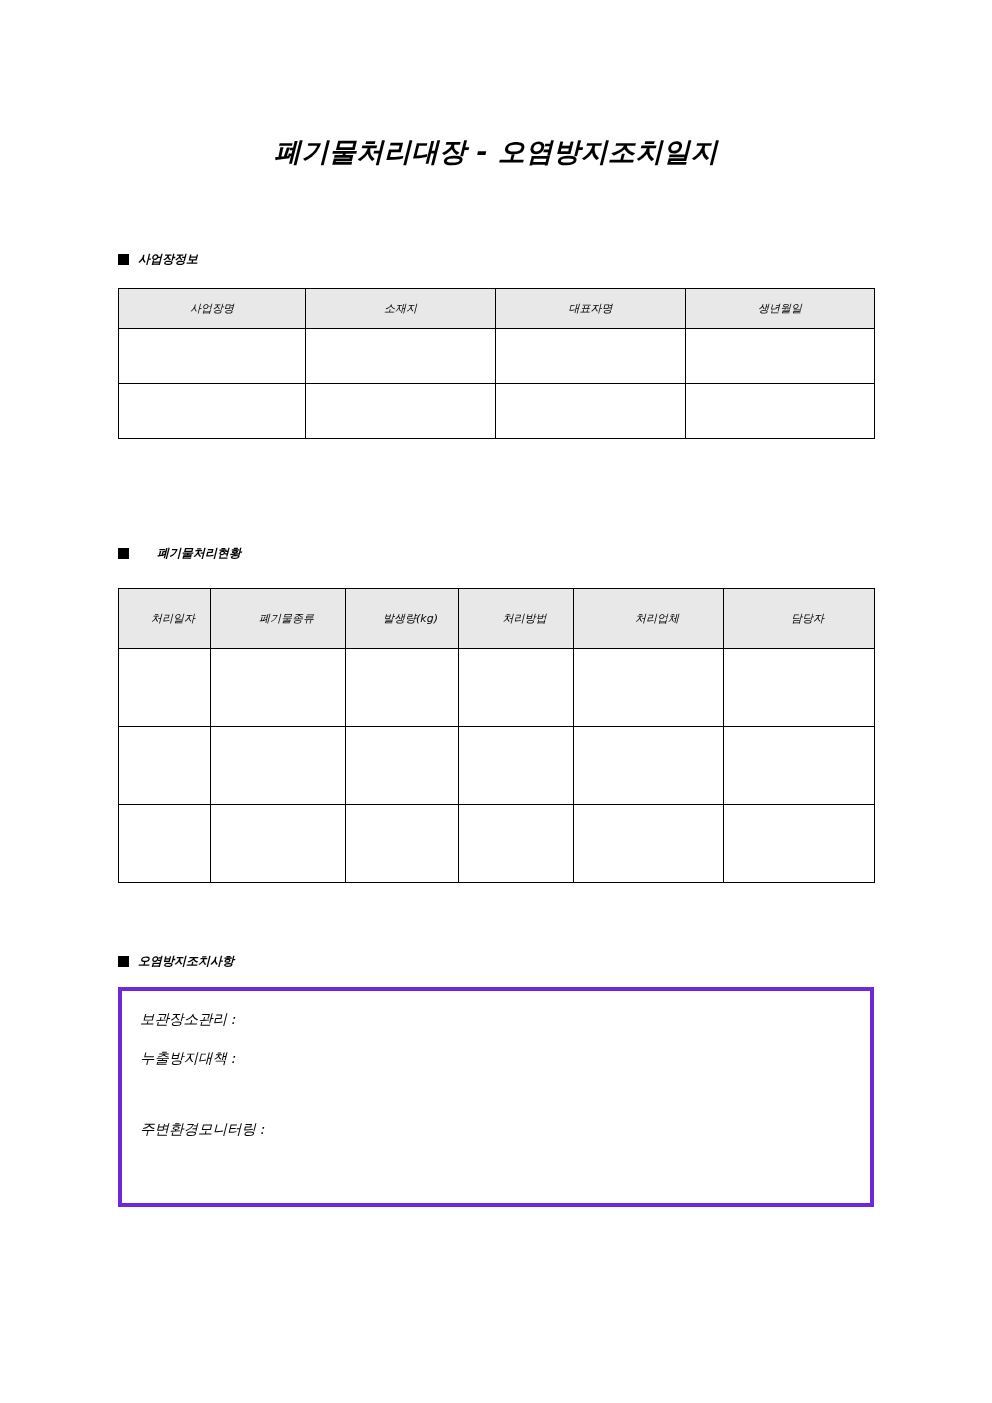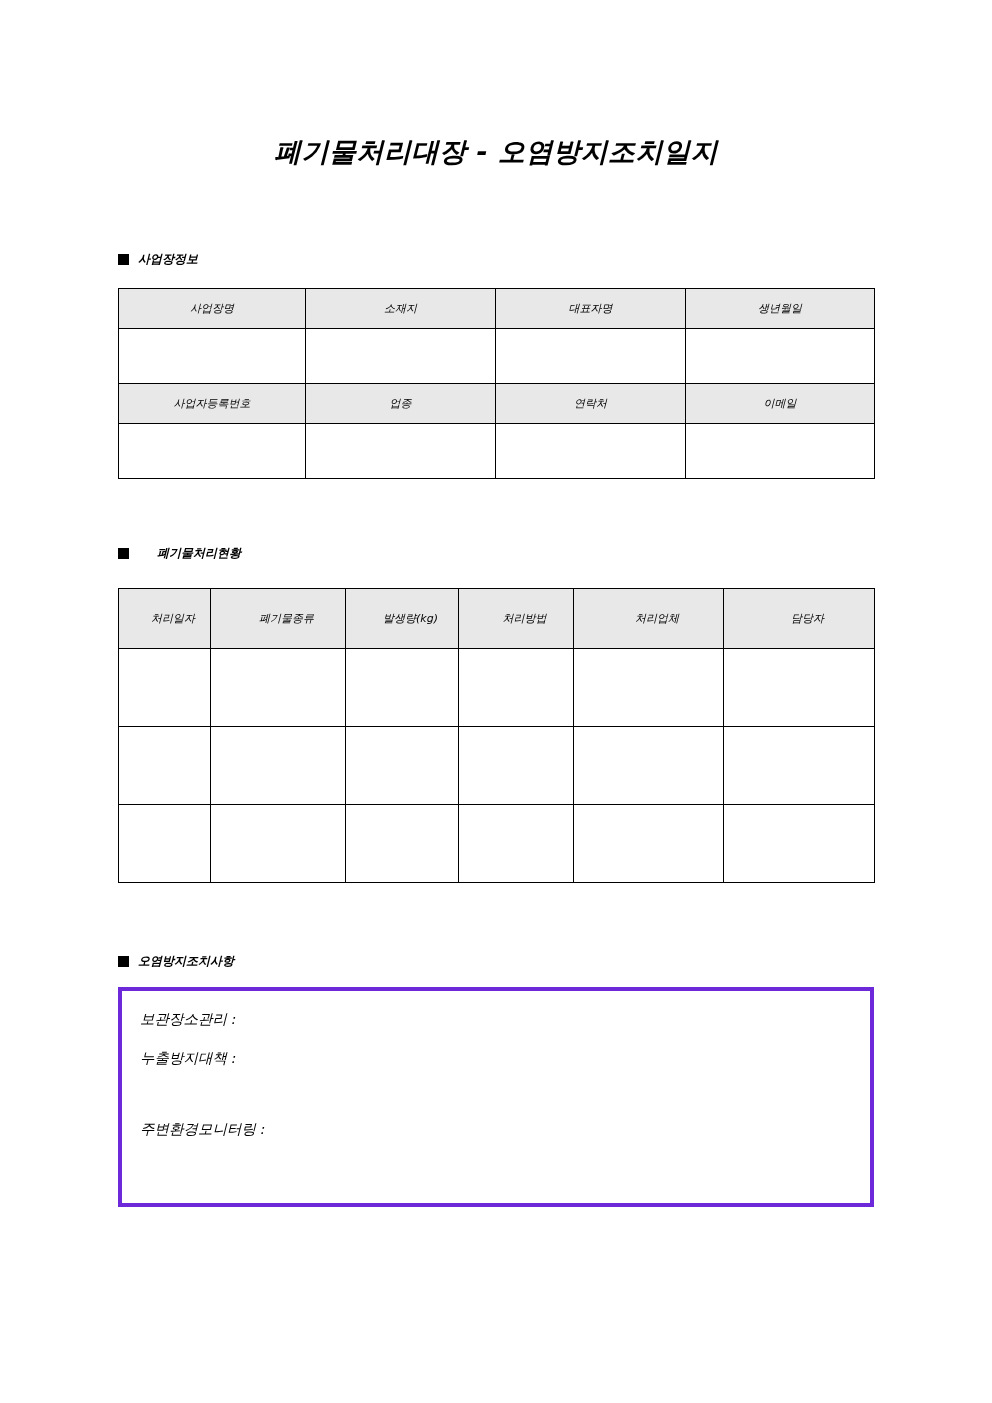--- a/index.html
+++ b/index.html
@@ -143,26 +143,20 @@
         <td class="hdr">사업장명</td>
         <td class="hdr">소재지</td>
         <td class="hdr">대표자명</td>
         <td class="hdr">생년월일</td>
       </tr>
       <tr>
         <td class="blank"></td>
         <td class="blank"></td>
         <td class="blank"></td>
         <td class="blank"></td>
-      </tr>
-      <tr>
-        <td class="hdr">사업자등록번호</td>
-        <td class="hdr">업종</td>
-        <td class="hdr">연락처</td>
-        <td class="hdr">이메일</td>
       </tr>
       <tr>
         <td class="blank"></td>
         <td class="blank"></td>
         <td class="blank"></td>
         <td class="blank"></td>
       </tr>
     </tbody>
   </table>
 

